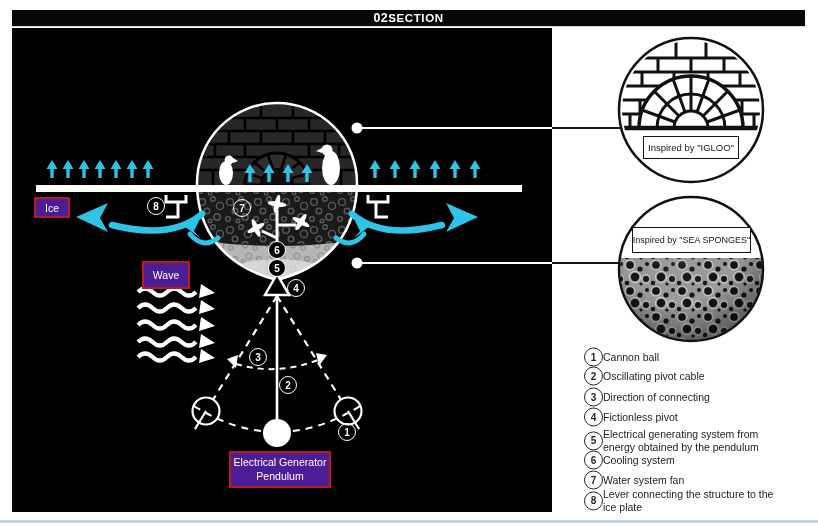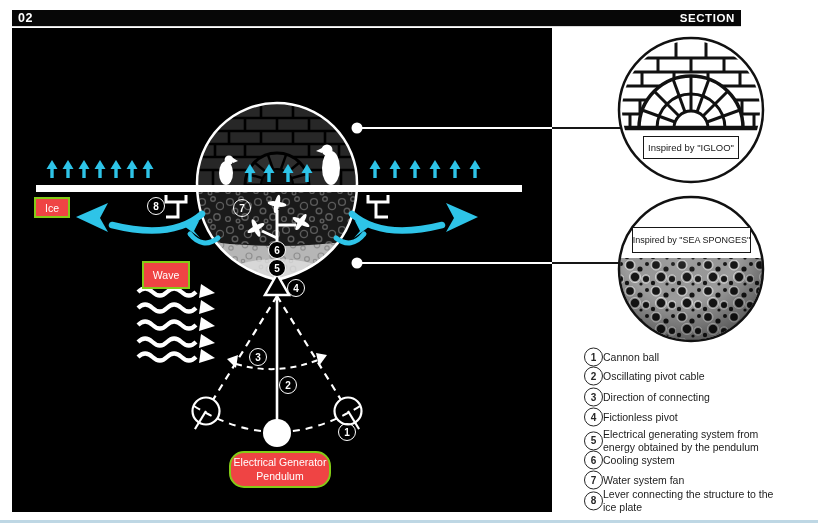--- a/index.html
+++ b/index.html
@@ -1,29 +1,29 @@
 <!DOCTYPE html>
 <html><head>
 <meta charset="utf-8">
 <style>
   html,body{margin:0;padding:0;background:#fff;}
   #stage{position:relative;width:818px;height:526px;background:#ffffff;overflow:hidden;
          font-family:"Liberation Sans",sans-serif;}
   #vector{position:absolute;left:0;top:0;width:818px;height:526px;}
   .overlay{position:absolute;box-sizing:border-box;}
   
-  .topbar{left:12px;top:10px;width:729px;height:17px;background:#070707;color:#fff;
-          display:flex;justify-content:space-between;align-items:center;
+  .topbar{left:12px;top:10px;width:793px;height:17px;background:#070707;color:#fff;
+          display:flex;justify-content:center;align-items:center;
           border-bottom:1px solid #d9d9d9;}
   .topbar .pg{font-size:12.5px;font-weight:bold;padding-left:6px;letter-spacing:.5px;}
   .topbar .sec{font-size:11.5px;font-weight:bold;padding-right:6px;letter-spacing:.6px;}
   
-  .wbox{border:2px solid #84cc16;background:#ef4444;color:#fff;display:flex;align-items:center;
+  .wbox{border:2px solid #b91c1c;background:#4c1d95;color:#fff;display:flex;align-items:center;
         justify-content:center;font-size:10.5px;text-align:center;}
-  .egp{line-height:1.3;font-size:10.5px;padding:2px;border-radius:15px;}
+  .egp{line-height:1.3;font-size:10.5px;padding:2px;}
   
   .marker{width:18px;height:18px;border:1.8px solid #fff;border-radius:50%;color:#fff;
           font-size:10px;font-weight:600;display:flex;align-items:center;justify-content:center;
           background:transparent;}
   .marker.filled{background:#000;}
   
   .caption{border:1.5px solid #161616;background:#fff;color:#161616;display:flex;
            align-items:center;justify-content:center;white-space:nowrap;}
   
   .legrow{position:absolute;display:flex;align-items:center;transform:translateY(-50%);}

